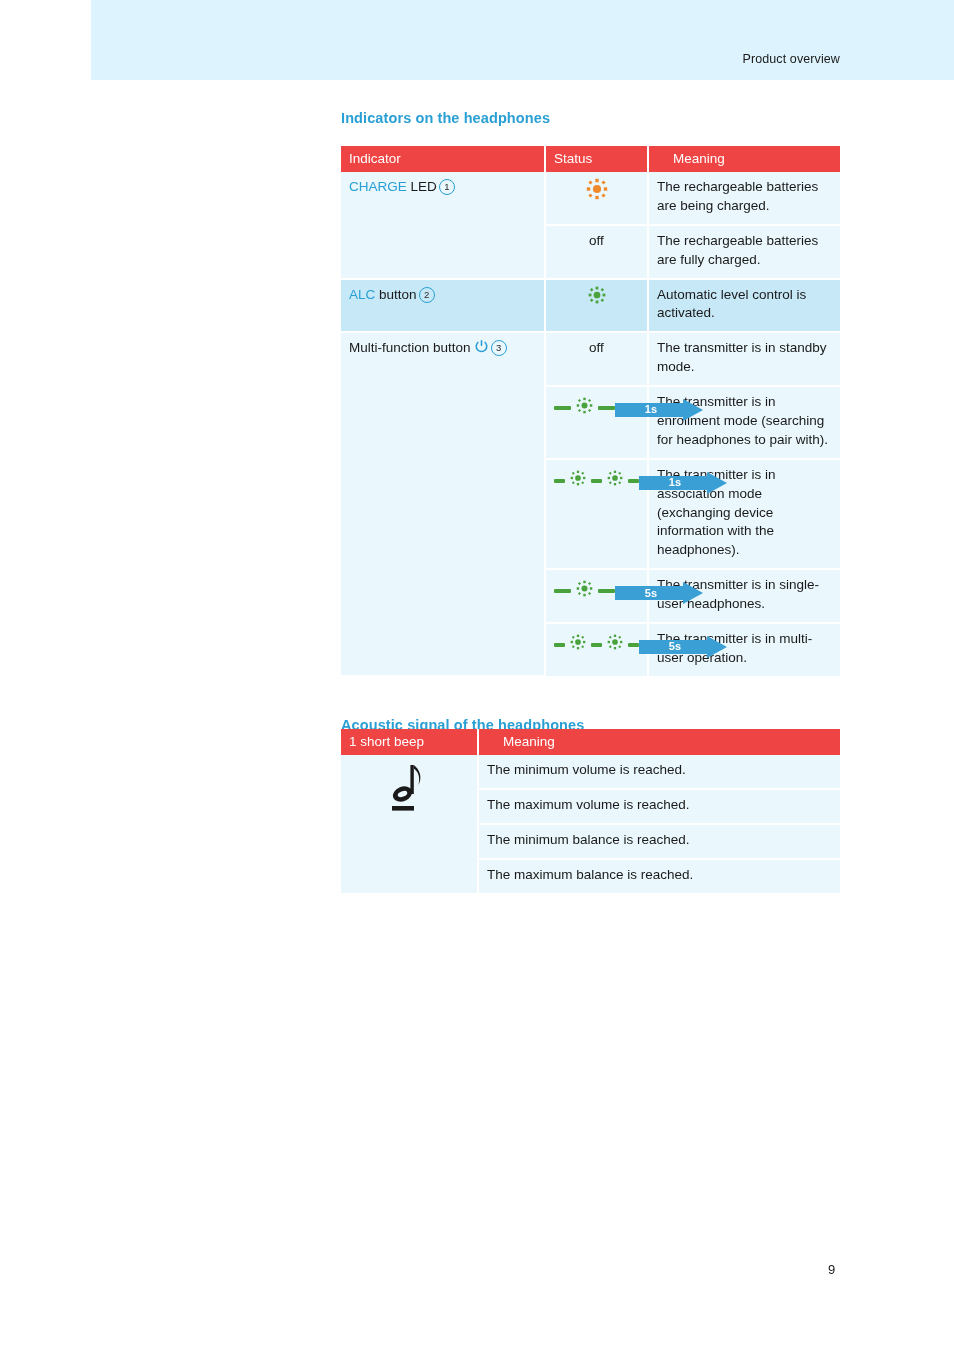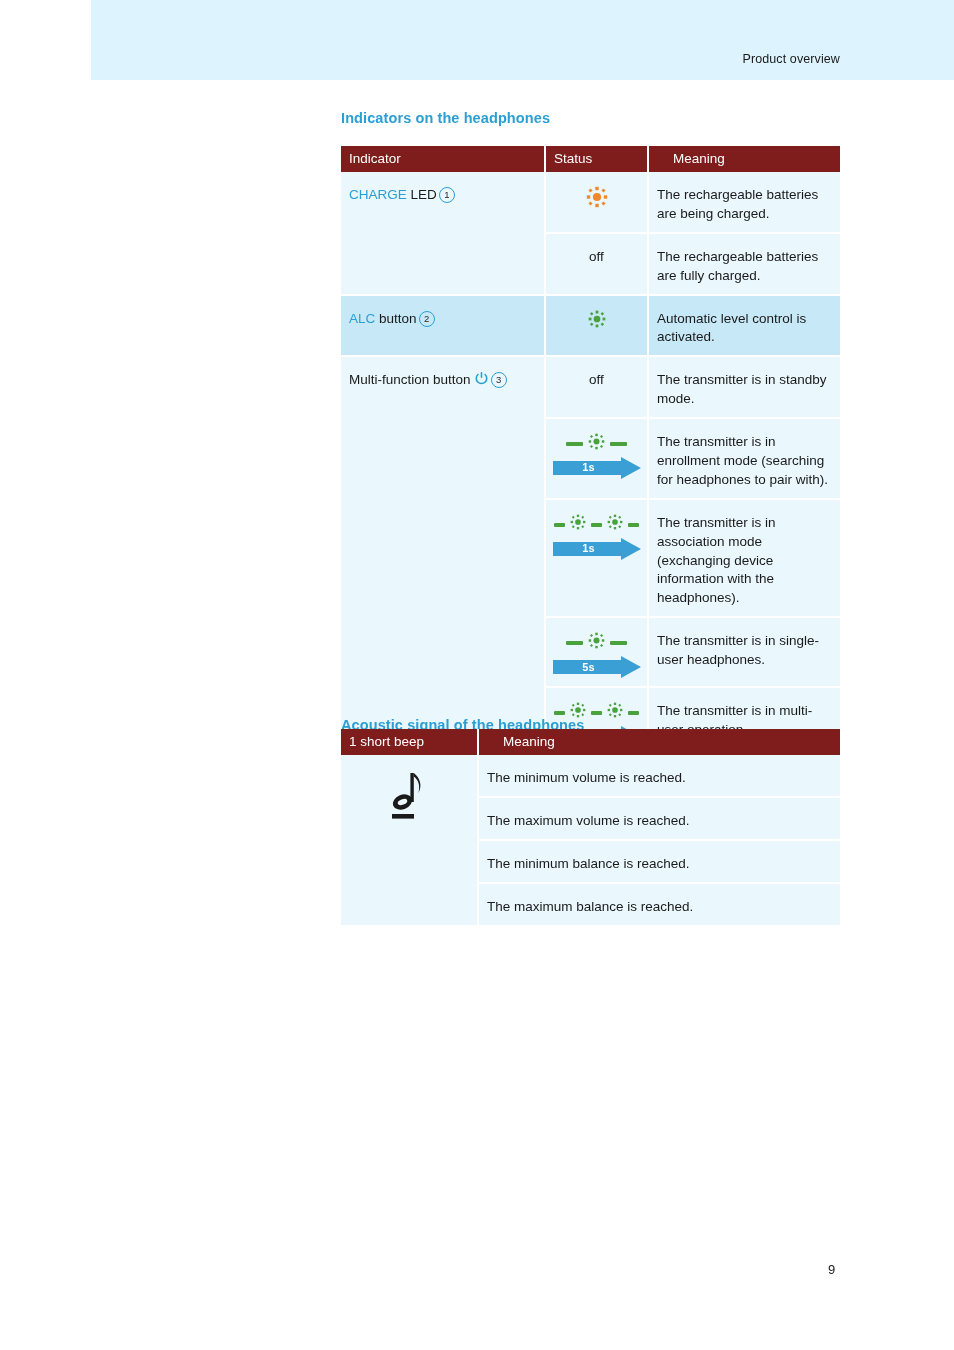--- a/index.html
+++ b/index.html
@@ -50,36 +50,36 @@
   .tbl {
     position: absolute;
     left: 341px;
     border-collapse: collapse;
     table-layout: fixed;
   }
   #table-indicators { top: 146px; width: 499px; }
   #table-acoustic   { top: 729px; width: 499px; }
 
   .tbl th {
-    background: #7f1d1d;
+    background: #ef4444;
     color: #ffffff;
     font-size: 13.5px;
     font-weight: normal;
     text-align: left;
     padding: 5px 8px 6px 8px;
     vertical-align: middle;
     border-right: 2px solid #ffffff;
   }
   .tbl th:last-child { border-right: none; padding-left: 24px; }
 
   .tbl td {
     font-size: 13.5px;
     line-height: 1.40;
     vertical-align: top;
-    padding: 14px 8px 8px 8px;
+    padding: 6px 8px 8px 8px;
     border-right: 2px solid #ffffff;
     border-bottom: 2px solid #ffffff;
     background: #eaf7fd;
   }
   .tbl td:last-child { border-right: none; }
 
   td.shade-dark { background: #c7e8f7; }
   td.shade-light { background: #eaf7fd; }
   td.no-bottom { border-bottom: none; }
 
@@ -112,21 +112,21 @@
 
   
   .led {
     display: inline-block;
     vertical-align: middle;
   }
 
   
   .blink-block {
     display: flex;
-    flex-direction: column;
+    flex-direction: row;
     align-items: center;
     padding-top: 2px;
   }
   .blink-row {
     display: flex;
     align-items: center;
     justify-content: center;
     gap: 5px;
     height: 18px;
   }

